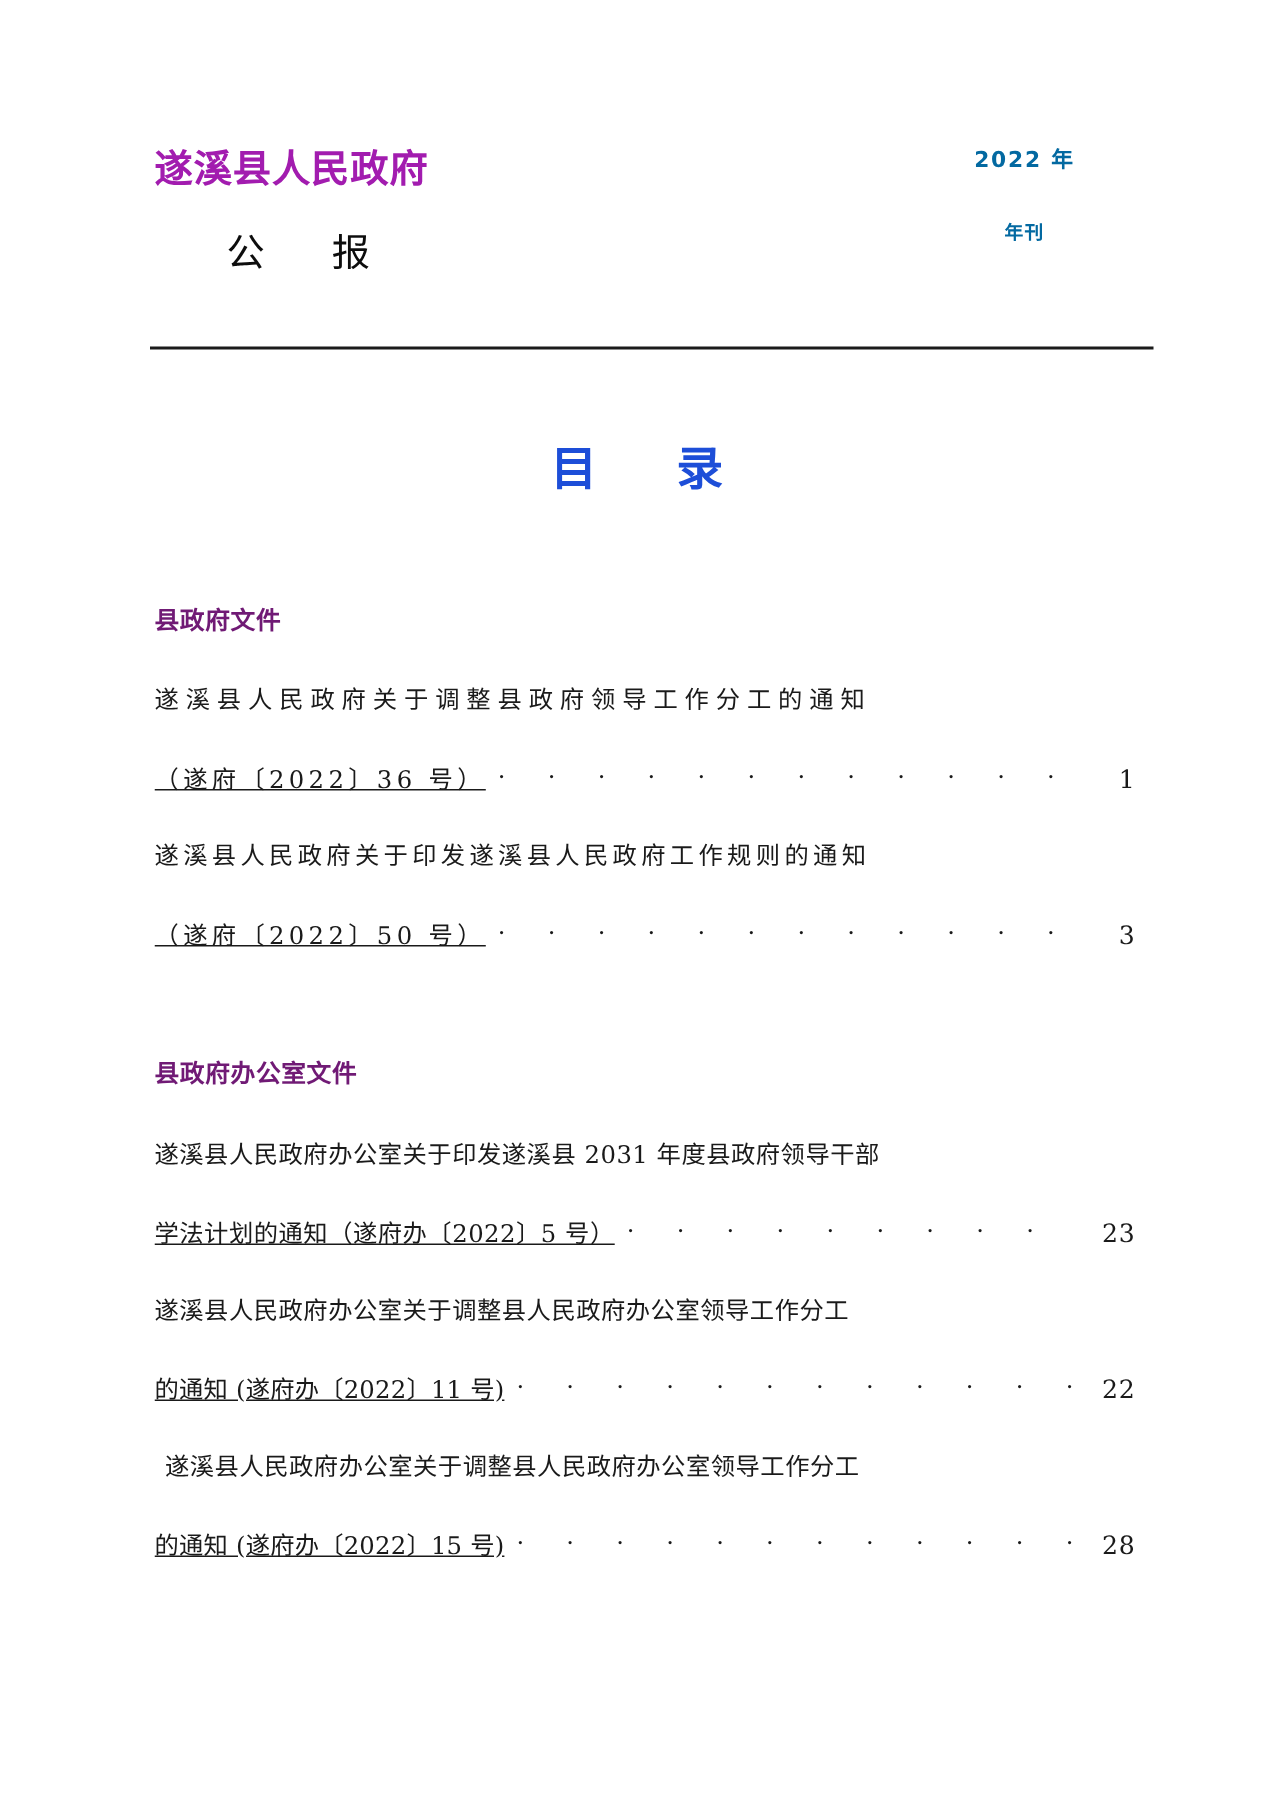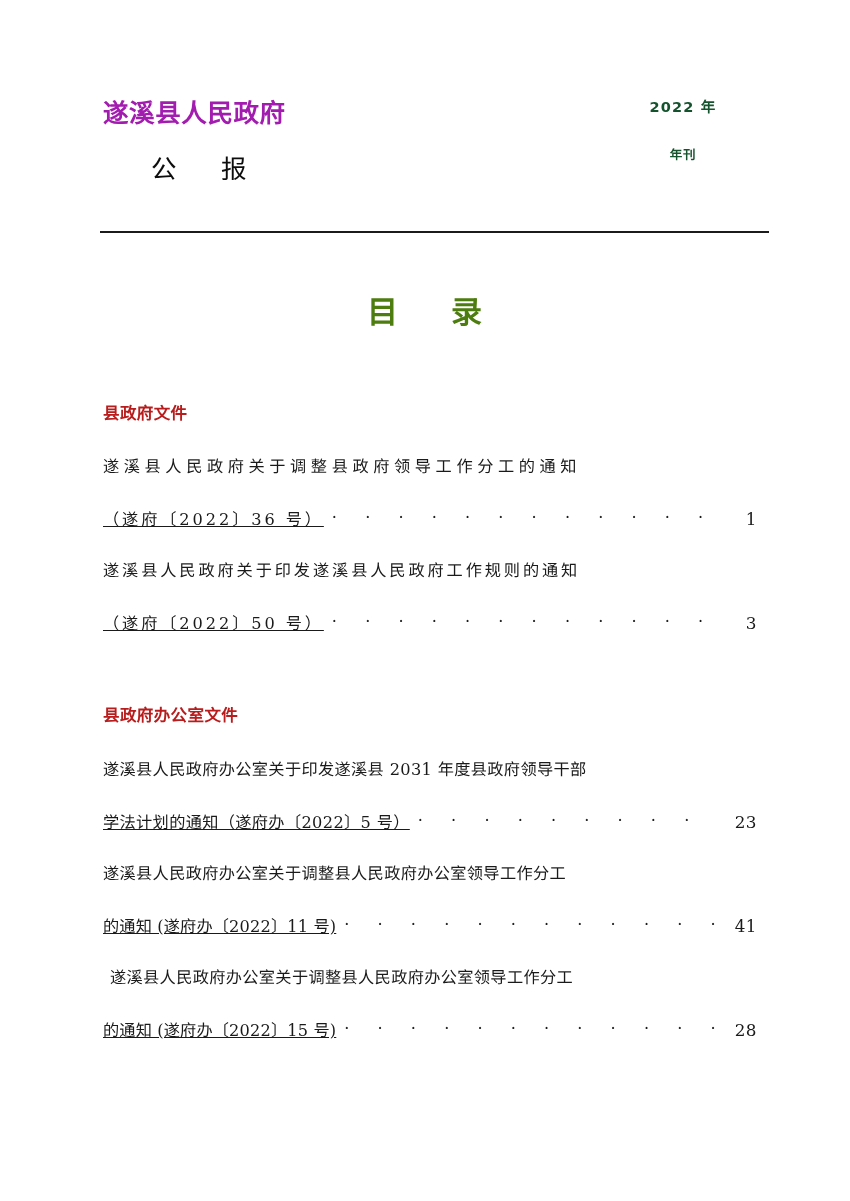--- a/index.html
+++ b/index.html
@@ -67,21 +67,21 @@
     top: 100px;
     width: 190px;
     text-align: center;
   }
   .mast-year,
   .mast-period {
     font-family: "DejaVu Sans", "Liberation Sans", sans-serif;
     font-weight: 700;
     font-size: 14.5px;
     letter-spacing: 1.2px;
-    color: #14532d;
+    color: #0369a1;
     white-space: nowrap;
   }
   .mast-year { line-height: 1; }
   .mast-period {
     margin-top: 29px;
     font-size: 12.5px;
     letter-spacing: 0.8px;
   }
 
   .mast-rule {
@@ -97,41 +97,41 @@
   .toc-title {
     position: absolute;
     left: 0;
     top: 287px;
     width: 850px;
     text-align: center;
     font-family: "DejaVu Serif", "Liberation Serif", serif;
     font-weight: 700;
     font-size: 31px;
     letter-spacing: 1px;
-    color: #4d7c0f;
+    color: #1d4ed8;
   }
   .toc-title .sp { display: inline-block; width: 52px; }
 
   
   .toc-body {
     position: absolute;
     left: 103px;
     top: 403px;
     width: 654px;
   }
 
   .section { margin-bottom: 0; }
   .section.second { margin-top: 56px; }
 
   .section-head {
     font-family: "DejaVu Sans", "Liberation Sans", sans-serif;
     font-weight: 700;
     font-size: 16.5px;
     letter-spacing: 0.4px;
-    color: #b91c1c;
+    color: #701a75;
     line-height: 1.3;
     margin-bottom: 17px;
   }
 
   .entry { margin-bottom: 0; }
 
   .entry-line {
     font-family: "DejaVu Serif", "Liberation Serif", serif;
     font-size: 16.2px;
     color: #1a1a1a;
@@ -254,21 +254,21 @@
         </div>
       </div>
 
       <div class="entry">
         <div class="entry-line track-tight">遂溪县人民政府办公室关于调整县人民政府办公室领导工作分工</div>
         <div class="entry-line tail">
           <span class="tail-label track-none">的通知 (遂府办〔2022〕11 号)</span>
           <span class="dots">
             <span class="dots-inner">· · · · · · · · · · · ·</span>
           </span>
-          <span class="pagenum">41</span>
+          <span class="pagenum">22</span>
         </div>
       </div>
 
       <div class="entry">
         <div class="entry-line track-tight indent-sm">遂溪县人民政府办公室关于调整县人民政府办公室领导工作分工</div>
         <div class="entry-line tail">
           <span class="tail-label track-none">的通知 (遂府办〔2022〕15 号)</span>
           <span class="dots">
             <span class="dots-inner">· · · · · · · · · · · ·</span>
           </span>

